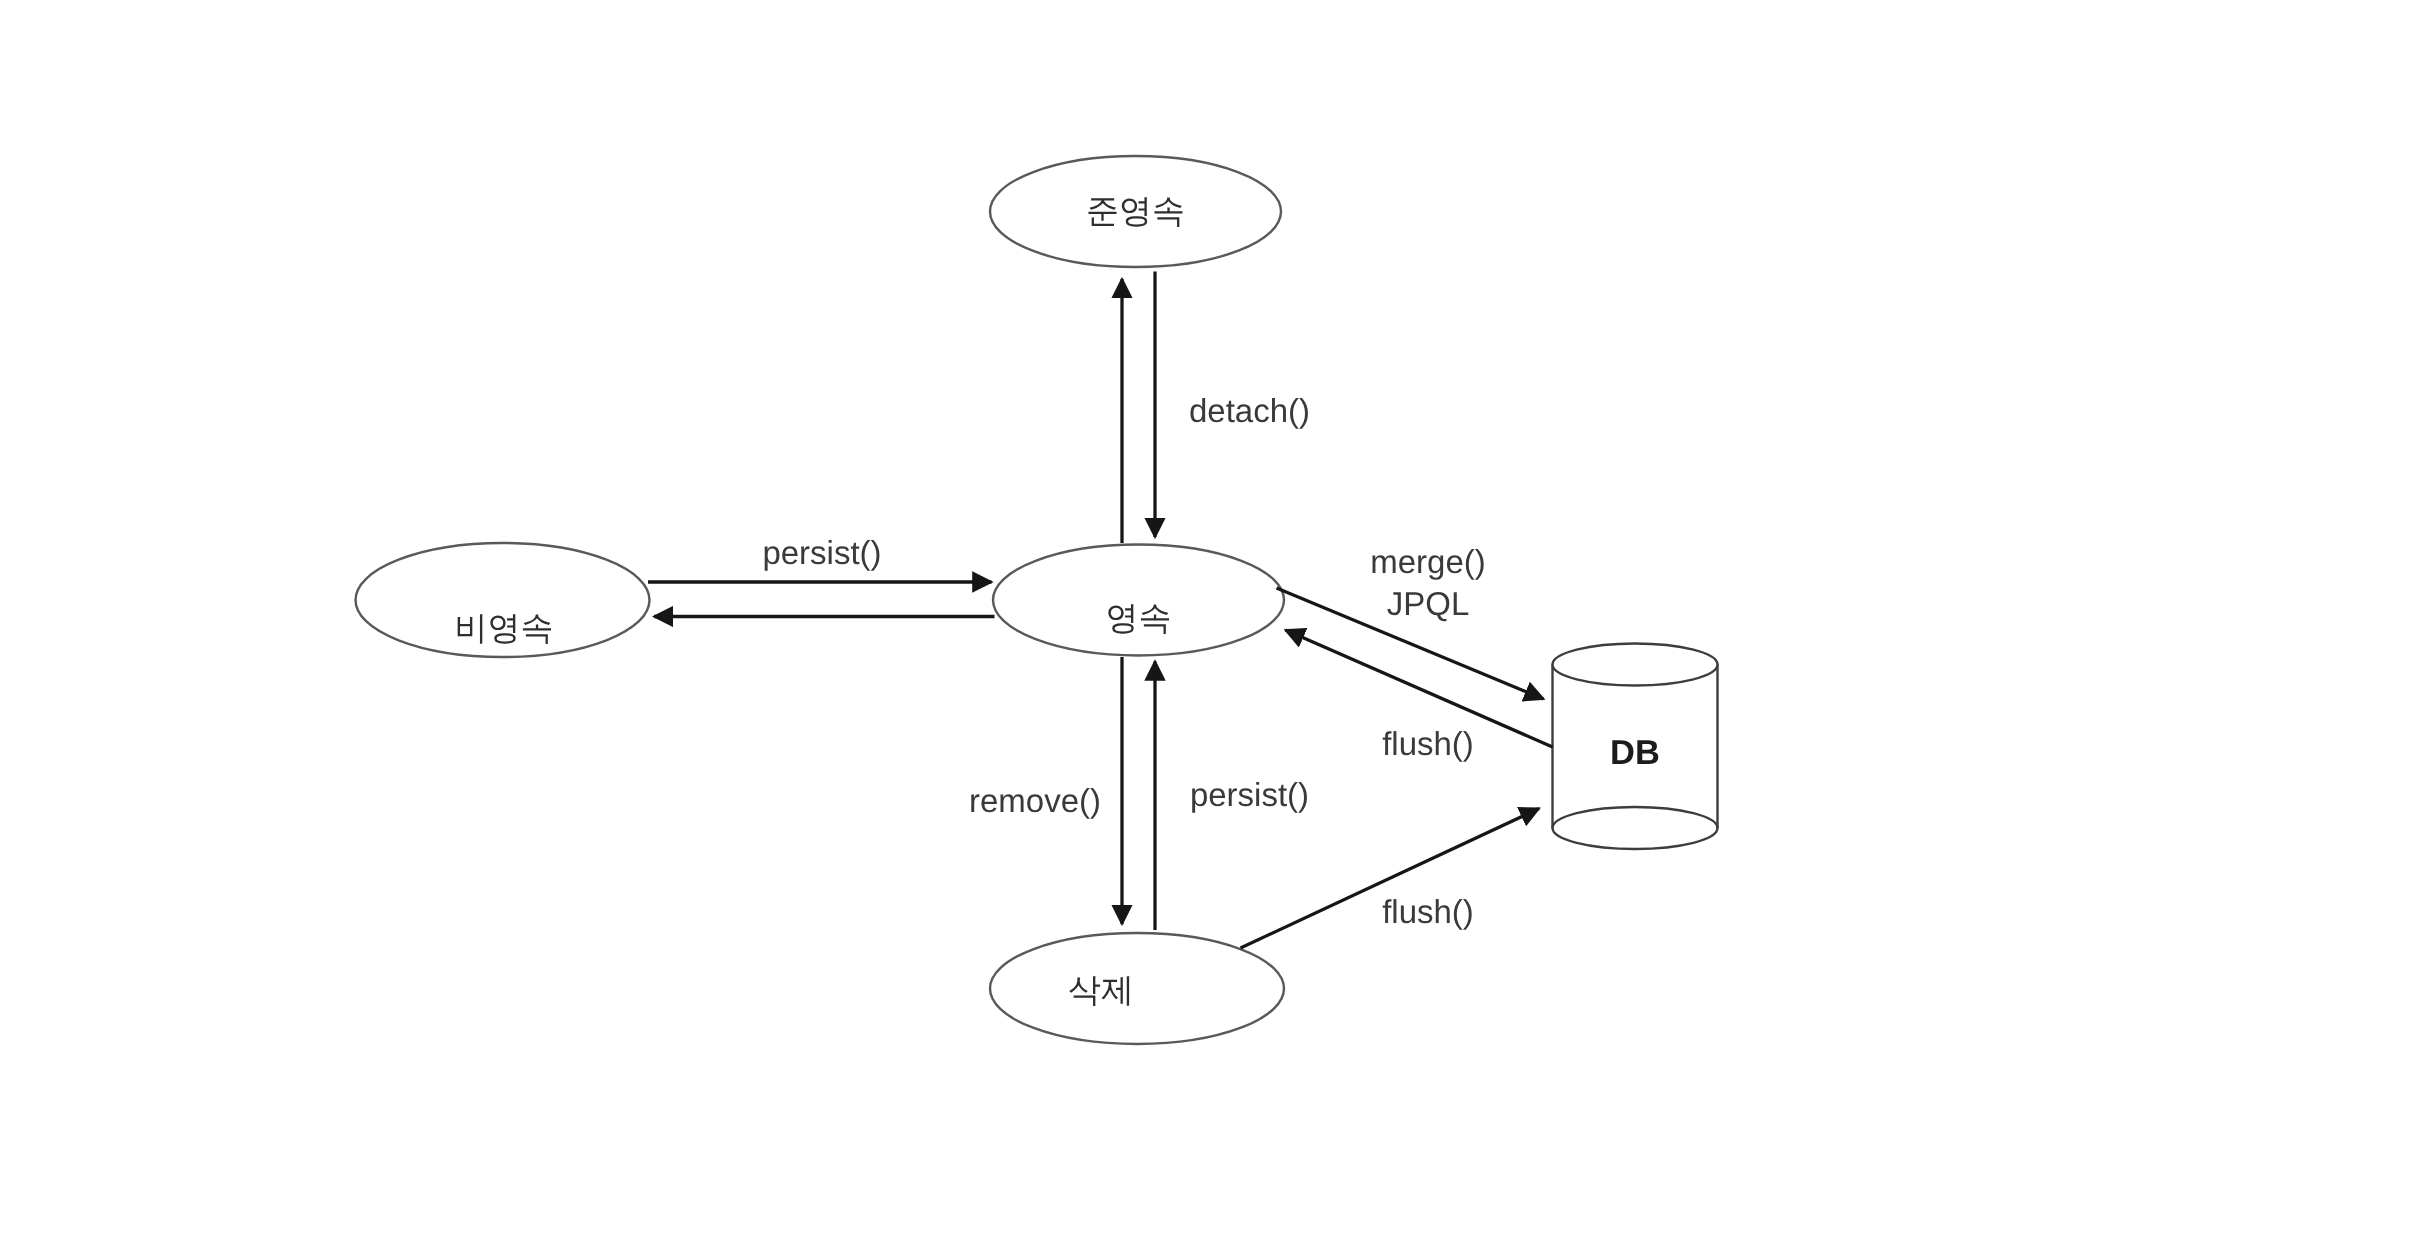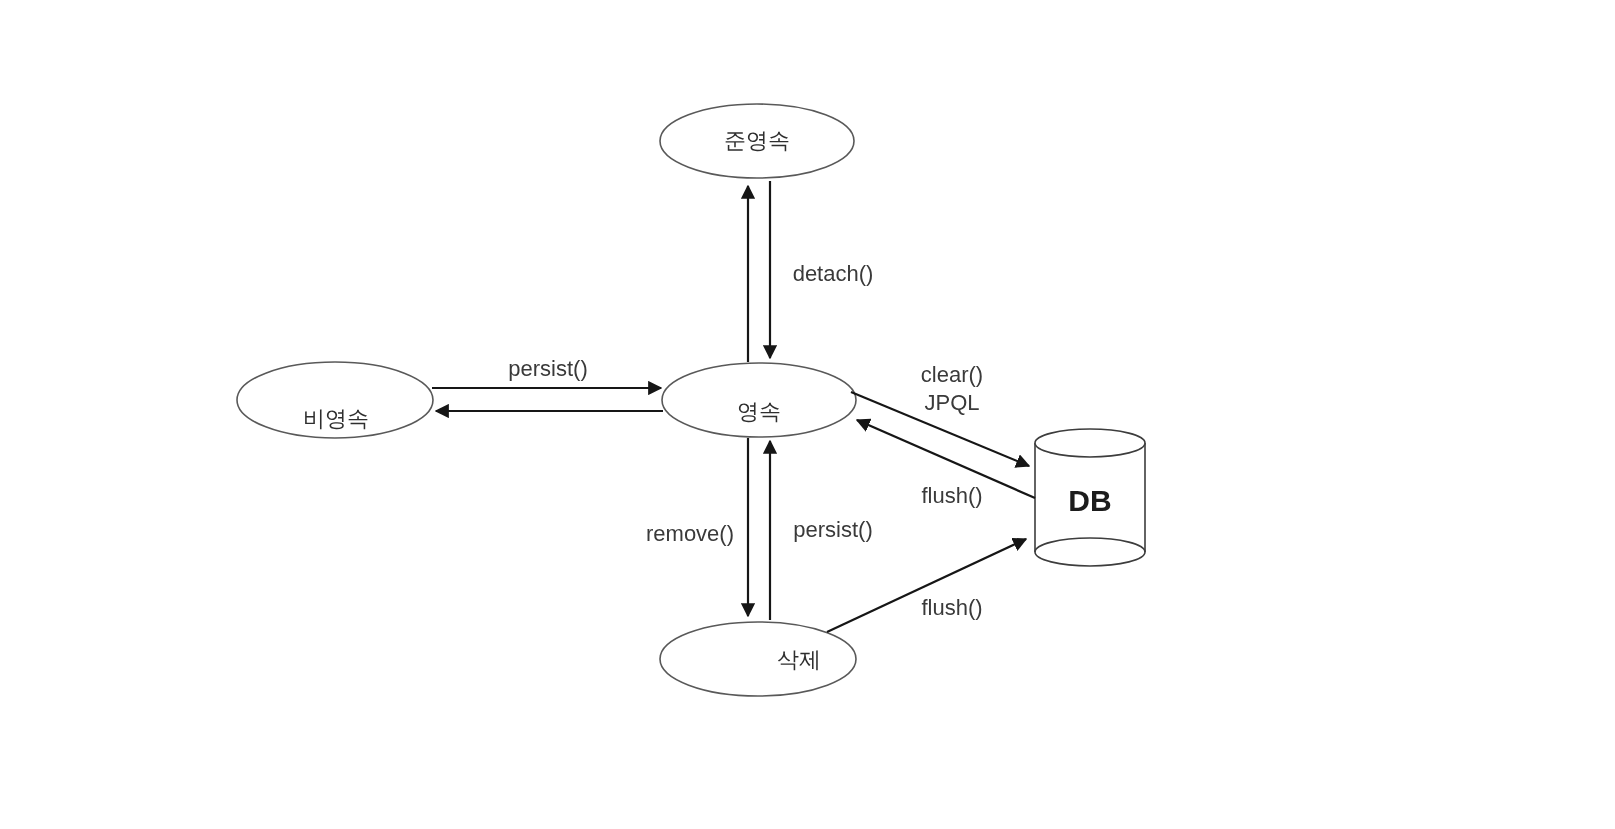--- a/index.html
+++ b/index.html
@@ -27,21 +27,21 @@
     font-size: 22px;
     white-space: nowrap;
     text-align: center;
     line-height: 28px;
   }
   .node-label {
     color: #2e2e2e;
   }
   .db-label {
     font-weight: bold;
-    font-size: 30px;
+    font-size: 23px;
     color: #1c1c1c;
   }
   .multiline span {
     display: block;
   }
 </style>
 </head>
 <body>
 
 <div id="stage">
@@ -74,30 +74,30 @@
       <line x1="770" y1="620" x2="770" y2="441" marker-end="url(#arrow)"></line>
       <line x1="851" y1="392" x2="1029" y2="466" marker-end="url(#arrow)"></line>
       <line x1="1035" y1="498" x2="857" y2="420" marker-end="url(#arrow)"></line>
       <line x1="827" y1="632" x2="1026" y2="539" marker-end="url(#arrow)"></line>
     </g>
   </svg>
 
   <div class="node-label" style="left:757px; top:141px;">준영속</div>
   <div class="node-label" style="left:336px; top:399px;margin-top:20px;">비영속</div>
   <div class="node-label" style="left:759px; top:412px;">영속</div>
-  <div class="node-label" style="left:799px; top:660px;font-family:Liberation Serif, serif;">삭제</div>
+  <div class="node-label" style="left:734px; top:660px;font-family:Liberation Serif, serif;">삭제</div>
   <div class="node-label db-label" style="left:1090px; top:501px;">DB</div>
 
   <div class="edge-label" style="left:548px; top:369px;">persist()</div>
 
 
   <div class="edge-label" style="left:833px; top:274px;">detach()</div>
 
   <div class="edge-label multiline" style="left:952px; top:389px;">
-    <span>clear()</span>
+    <span>merge()</span>
     <span>JPQL</span>
   </div>
 
   <div class="edge-label" style="left:952px; top:496px;">flush()</div>
 
   <div class="edge-label" style="left:690px; top:534px;">remove()</div>
 
   <div class="edge-label" style="left:833px; top:530px;">persist()</div>
 
   <div class="edge-label" style="left:952px; top:608px;">flush()</div>

